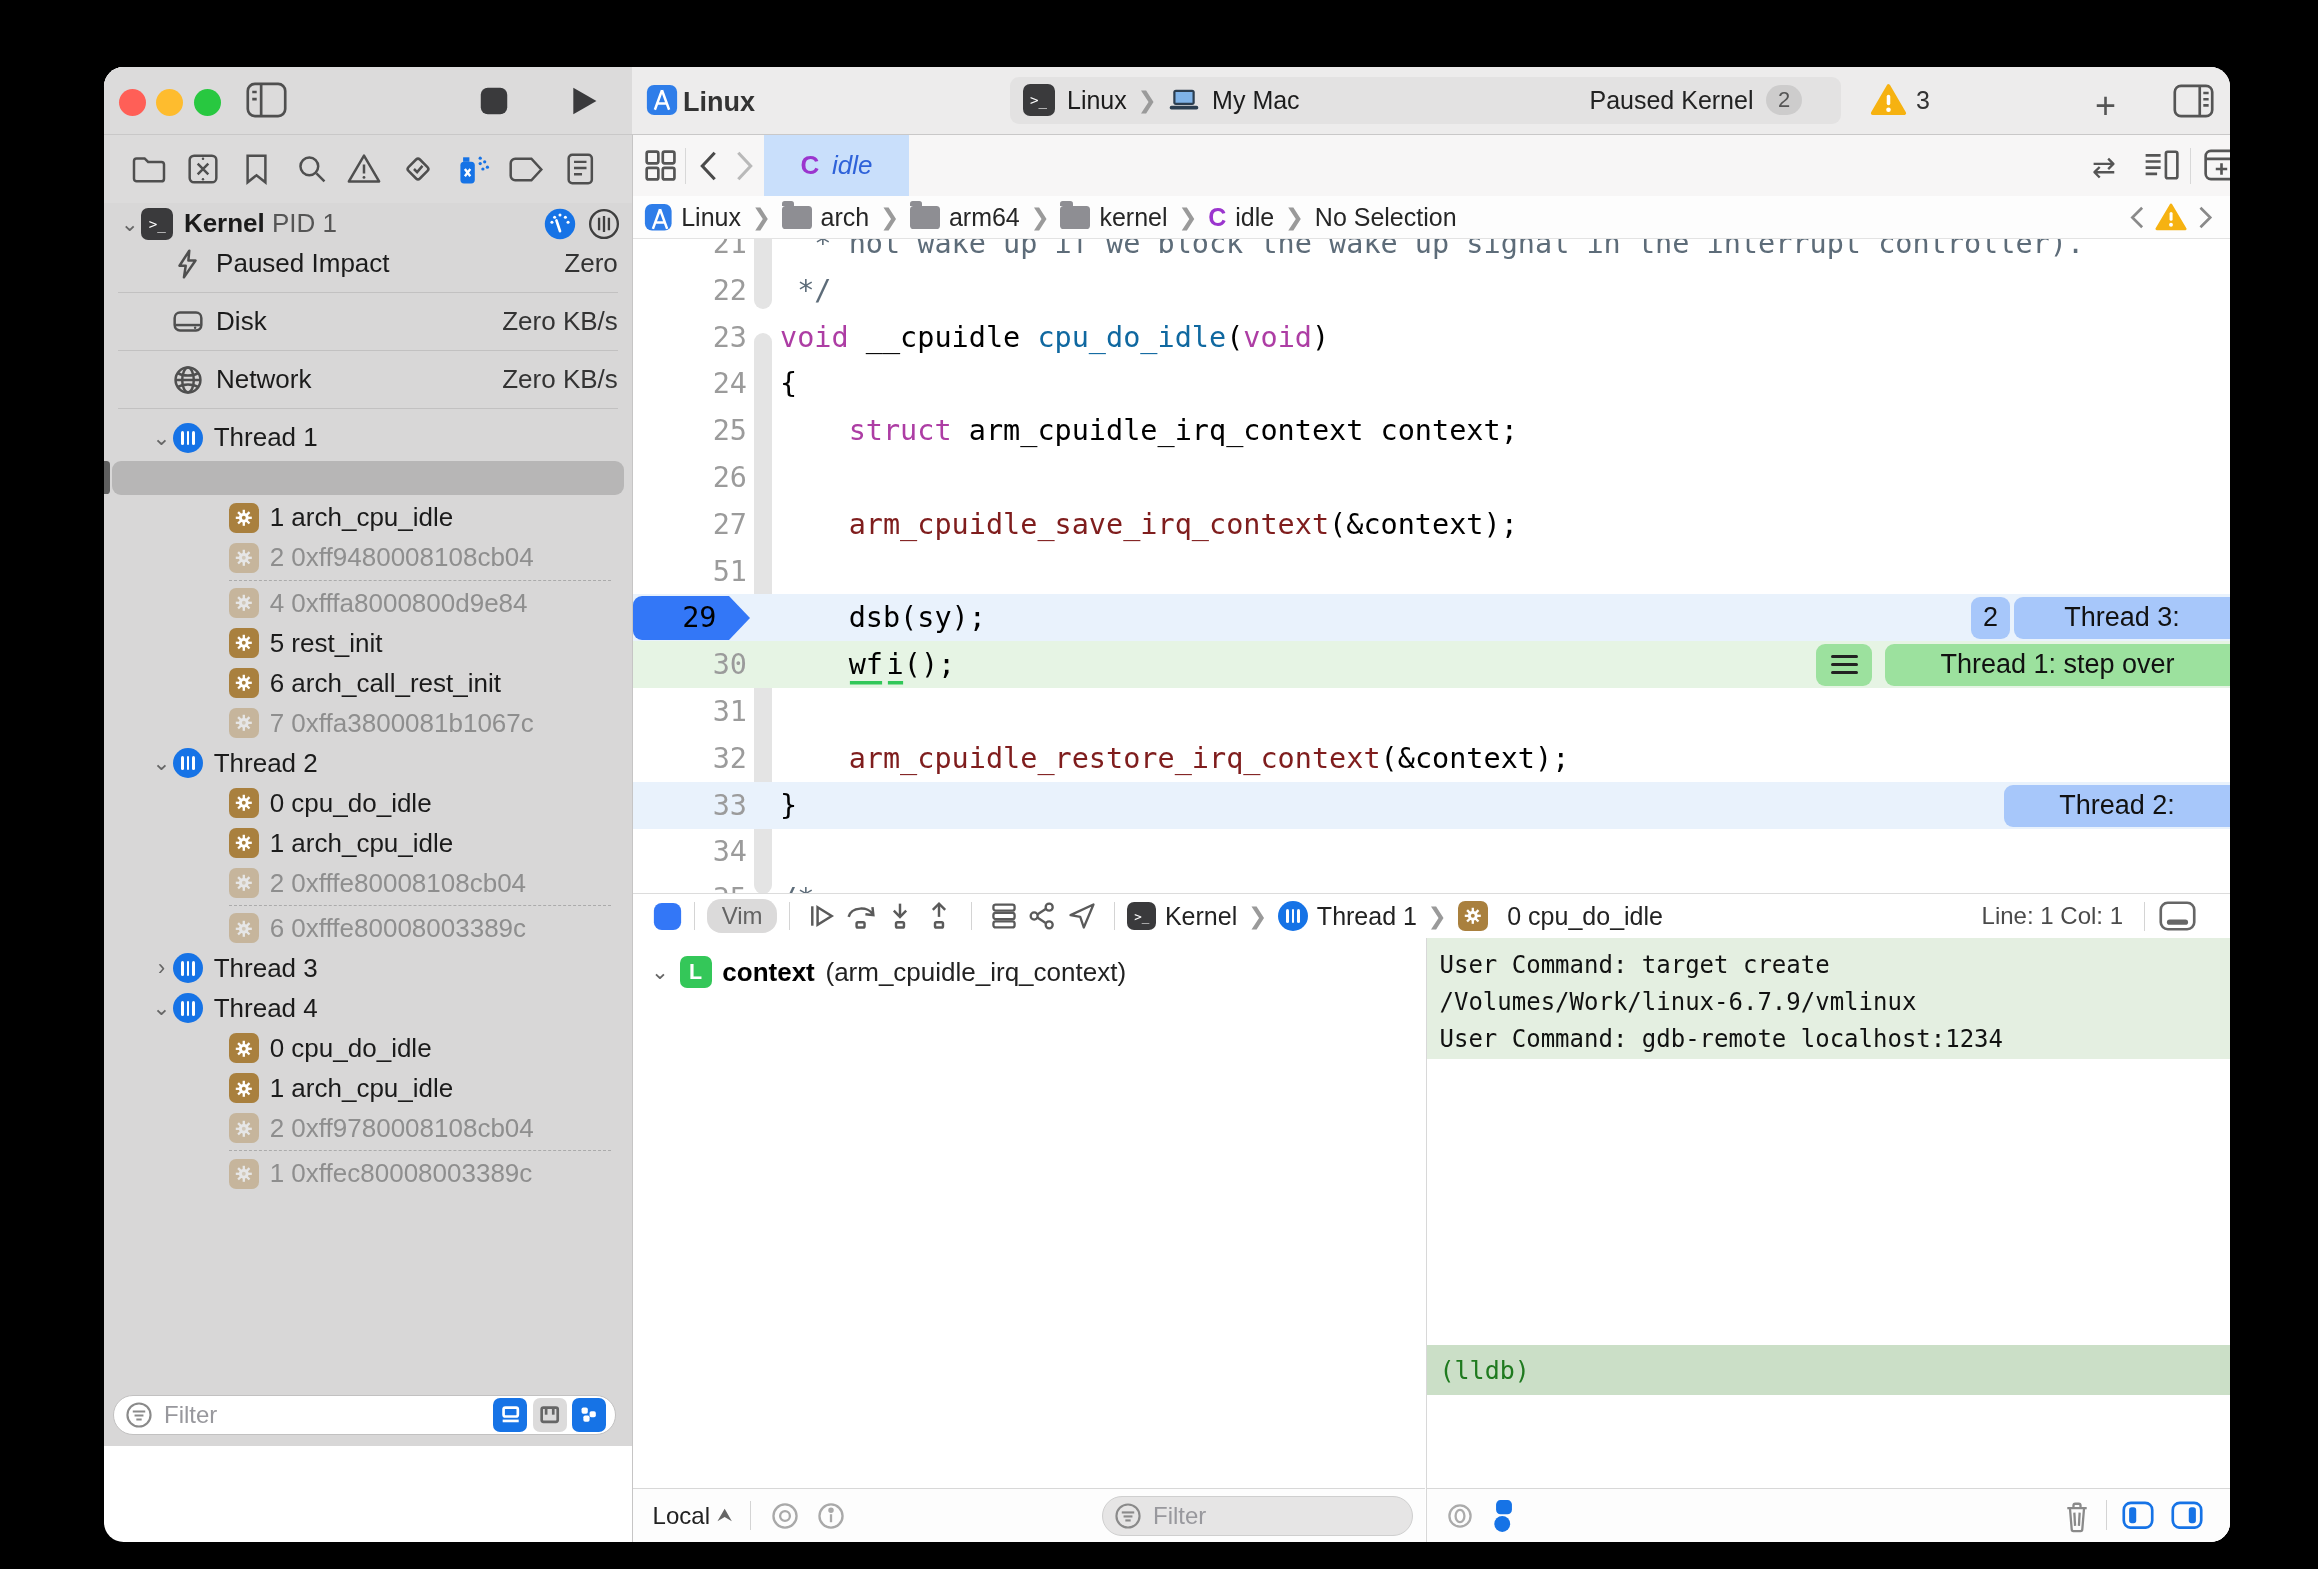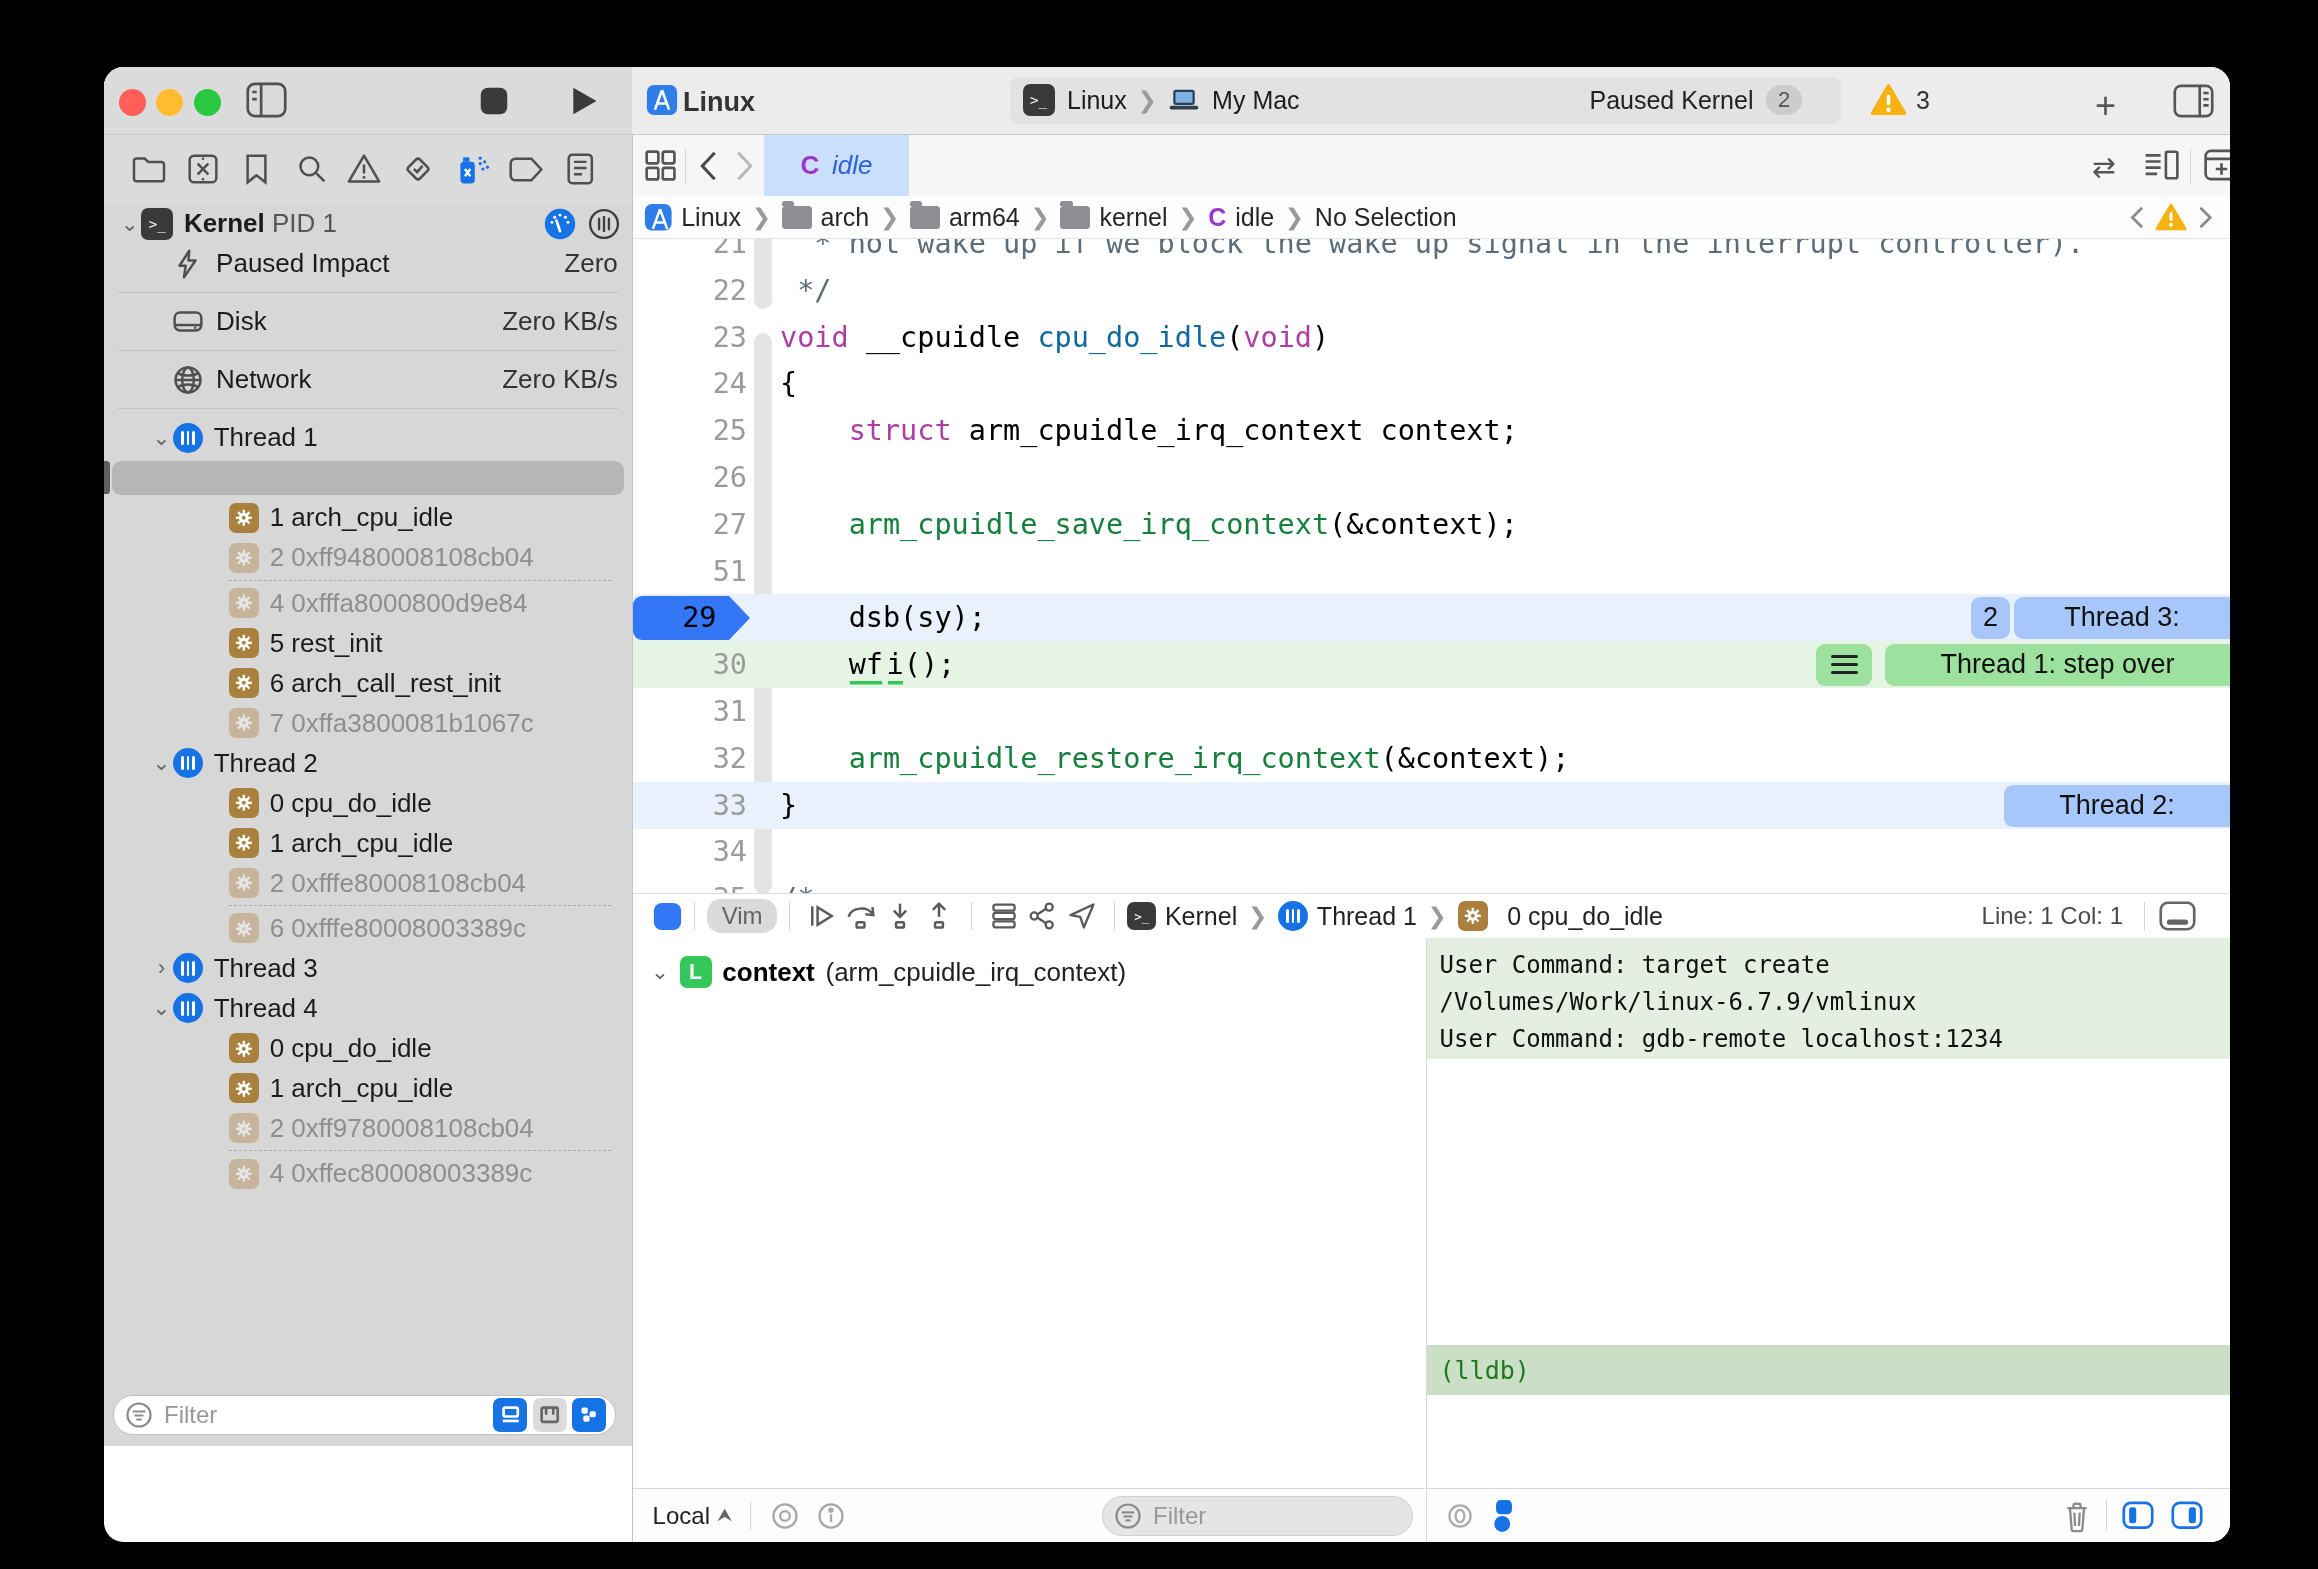--- a/index.html
+++ b/index.html
@@ -52,21 +52,21 @@
   .folder-ic{width:30px;height:23px;background:#8E8E93;border-radius:3.6px;position:relative;}
   .folder-ic::before{content:"";position:absolute;left:0;top:-4.4px;width:12.5px;height:5.3px;background:#8E8E93;border-radius:2.7px 2.7px 0 0;}
   
   #editor{position:absolute;left:0;top:104px;right:0;height:654px;background:#fff;overflow:hidden;}
   .eline{position:absolute;left:0;right:0;height:47px;}
   .eline.hlblue{background:#E9F2FC;}
   .eline.hlgreen{background:#E6F4E4;}
   .lnum{position:absolute;left:0;width:114px;text-align:right;font-size:28.5px;color:#9B9B9B;font-family:"DejaVu Sans Mono",monospace;line-height:47px;}
   .ribbon{position:absolute;left:121px;width:18px;background:#E4E4E4;border-radius:9px;}
   .codetxt{position:absolute;left:147px;font-size:28.5px;line-height:47px;font-family:"DejaVu Sans Mono",monospace;white-space:pre;color:#000;}
-  .tk-k{color:#AD3DA4;} .tk-fn{color:#0F68A0;} .tk-call{color:#15803d;} .tk-cm{color:#5D6C79;}
+  .tk-k{color:#AD3DA4;} .tk-fn{color:#0F68A0;} .tk-call{color:#7f1d1d;} .tk-cm{color:#5D6C79;}
   .tk-u{box-shadow:0 4.4px 0 -0.9px #32C759;} .tk-u + .tk-u{margin-left:3.6px;}
   .ptr-body{position:absolute;left:0;top:1.8px;width:96px;height:44px;background:#3377F7;border-radius:9px 0 0 9px;color:#000000;font-size:28.5px;font-family:"DejaVu Sans Mono",monospace;display:flex;align-items:center;justify-content:flex-end;padding-right:12.5px;box-sizing:border-box;}
   .ptr-tip{position:absolute;left:96px;top:1.8px;width:0;height:0;border-top:22px solid transparent;border-bottom:22px solid transparent;border-left:21.4px solid #3377F7;}
   .apill{position:absolute;top:2.7px;height:42px;border-radius:9px;display:flex;align-items:center;justify-content:center;font-size:27px;color:#111;}
   .apill.flat{border-top-right-radius:0;border-bottom-right-radius:0;}
   .apill.blue{background:#A7C7FA;} .apill.green{background:#9CE19E;}
   .hamb{width:27px;height:19.6px;display:flex;flex-direction:column;justify-content:space-between;}
   .hamb i{height:3.1px;background:#222;border-radius:1.8px;display:block;}
   
   #debugbar{position:absolute;left:0;top:758px;right:0;height:44px;background:#FFF;border-top:0.9px solid #DCDCDC;border-bottom:0.9px solid #DCDCDC;display:flex;align-items:center;font-size:25px;color:#222;}
@@ -578,21 +578,21 @@
               <g stroke="#fff" stroke-width="2.6">
                 <line x1="11" y1="2" x2="11" y2="20"></line>
                 <line x1="2" y1="11" x2="20" y2="11"></line>
                 <line x1="4.6" y1="4.6" x2="17.4" y2="17.4"></line>
                 <line x1="17.4" y1="4.6" x2="4.6" y2="17.4"></line>
               </g>
               <circle cx="11" cy="11" r="5.5" fill="#fff"></circle>
               <circle cx="11" cy="11" r="2.2" fill="#C9B48D"></circle>
             </svg>
           </span>
-          <span class="dimtxt">4 0xffec80008003389c</span>
+          <span class="dimtxt">1 0xffec80008003389c</span>
         </div>
       </div>
   </div>
   <div id="sidebar-filterbar">
     <div class="filter-pill" style="left:9px;top:10.7px;width:503px;">
       <span>
           <svg width="32" height="32" fill="none" stroke="#8a8a8a" stroke-width="2.4" viewBox="0 0 36 36">
             <circle cx="18" cy="18" r="13"></circle>
             <line x1="11" y1="14" x2="25" y2="14"></line>
             <line x1="13" y1="18.5" x2="23" y2="18.5"></line>

